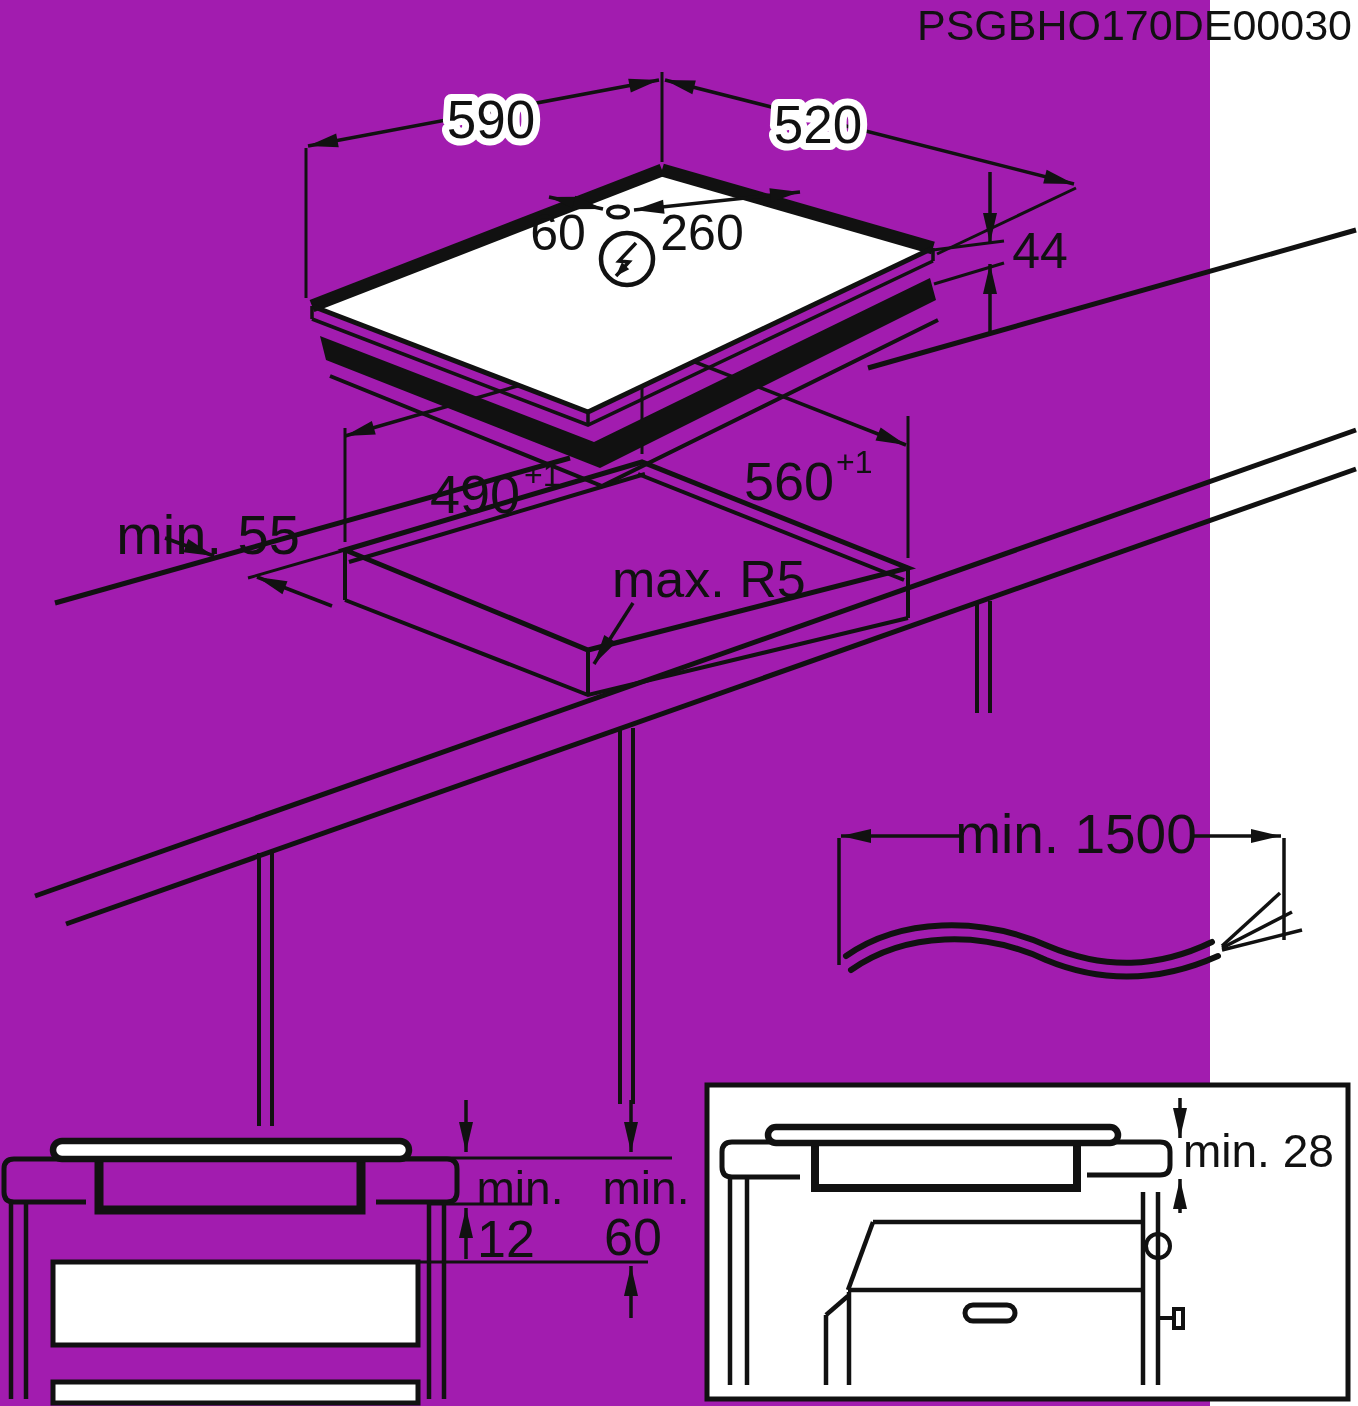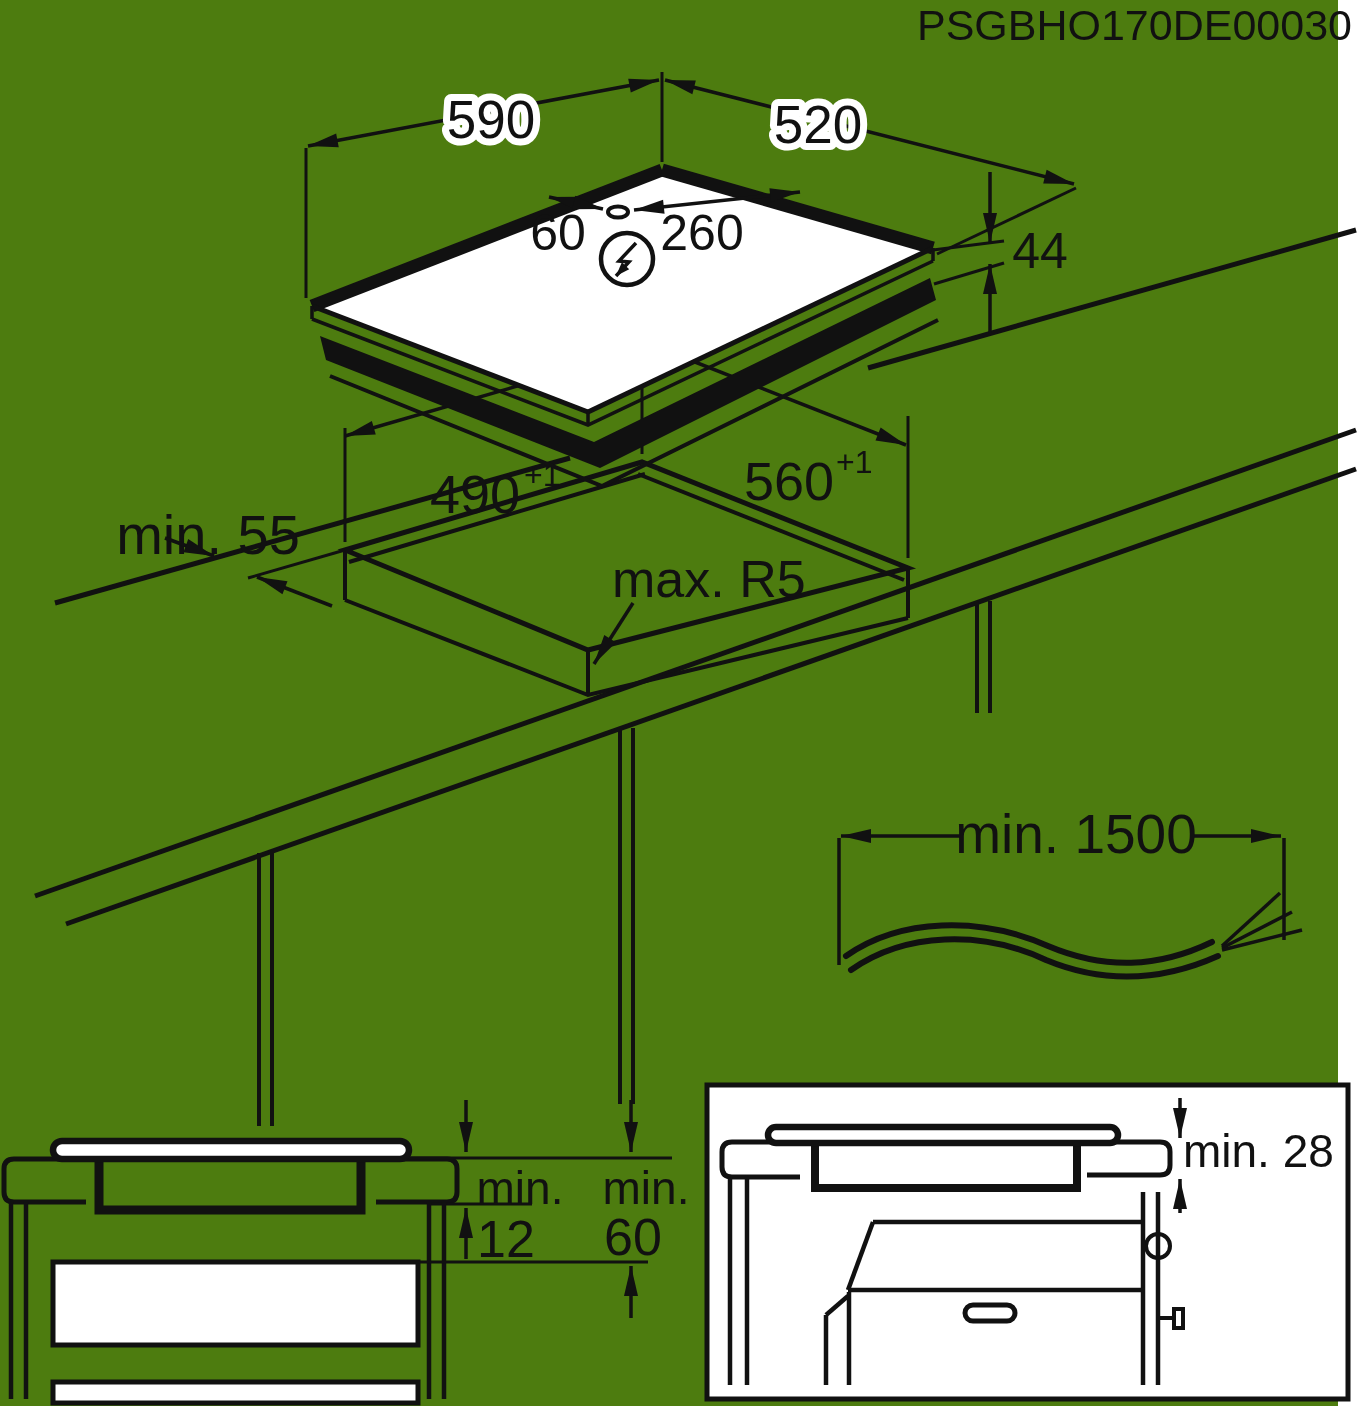--- a/index.html
+++ b/index.html
@@ -1,16 +1,16 @@
 <!DOCTYPE html>
 <html><head>
 <meta charset="utf-8">
 <style>
   html,body{margin:0;padding:0;background:#fff;}
-  .stage{width:1338px;height:1406px;position:relative;background:#4d7c0f;}
+  .stage{width:1210px;height:1406px;position:relative;background:#a21caf;}
   svg{display:block;}
   .lbl{font-family:"Liberation Sans","DejaVu Sans",sans-serif;fill:#111;}
   .halo{paint-order:stroke;stroke:#ffffff;stroke-width:14px;stroke-linejoin:round;}
   .ln{stroke:#111;fill:none;}
 </style>
 </head>
 <body>
 
 <div class="stage">
 <svg viewBox="0 0 1358 1406" width="1358" height="1406">

